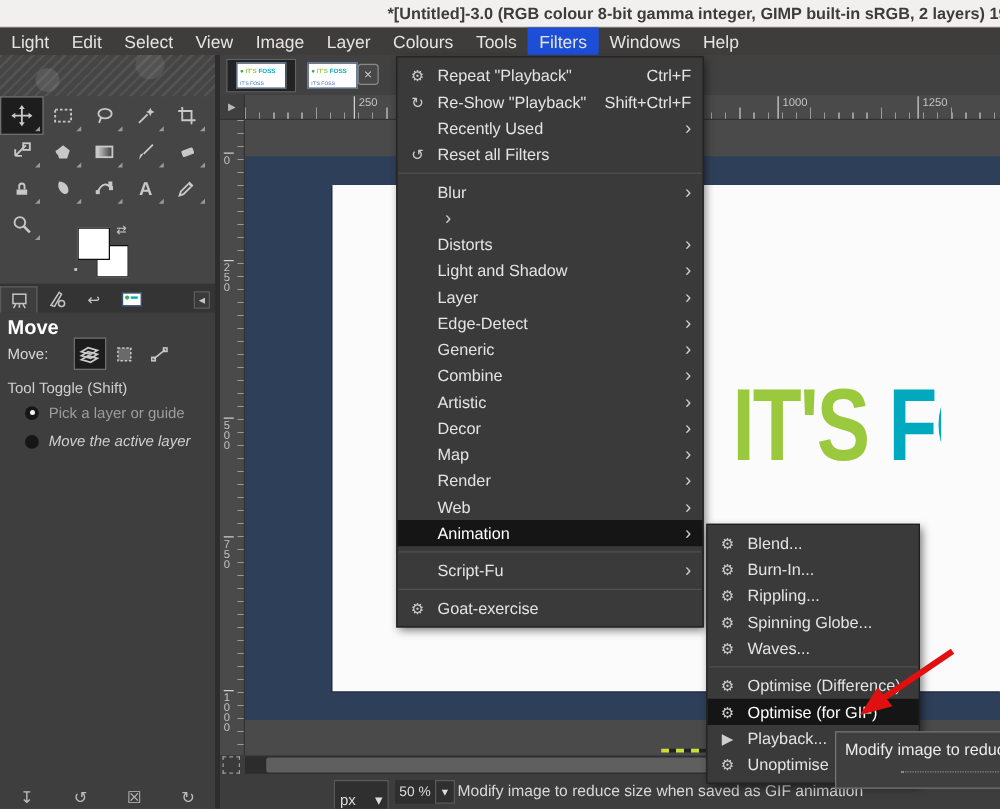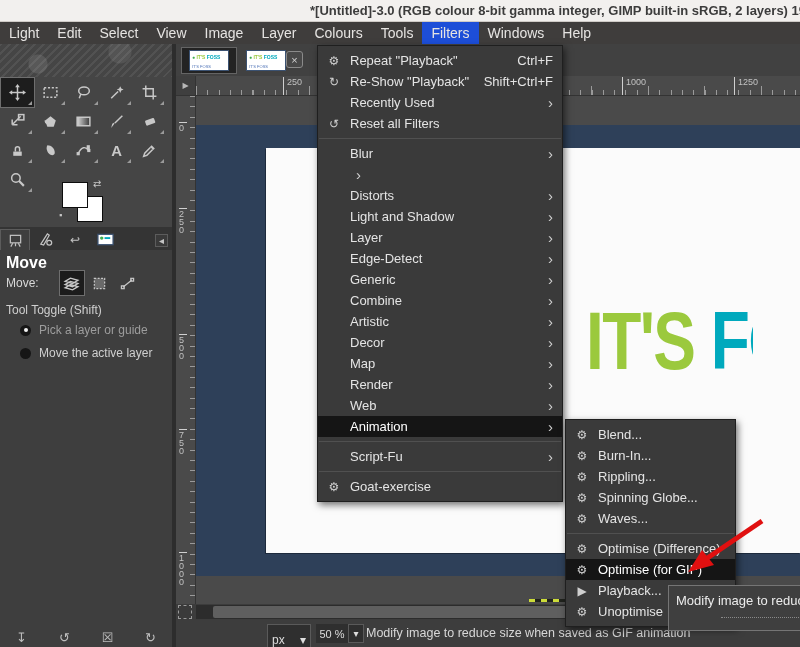--- a/index.html
+++ b/index.html
@@ -343,21 +343,21 @@
             <rect class="f" x="1.5" y="10.5" width="3" height="3"></rect>
           <rect class="f" x="11.5" y="2.5" width="3" height="3"></rect>
         </svg>
       </div>
     </div>
     <div class="dock-toggle">Tool Toggle  (Shift)</div>
     <div class="radio-row" style="top:96px;">
       <span class="radio on"></span>
       <span class="rlbl" style="color:#9d9d9d;">Pick a layer or guide</span>
     </div>
-    <div class="radio-row" style="top:119px;">
+    <div class="radio-row" style="top:119px;font-style:italic;">
       <span class="radio"></span>
       <span class="rlbl" style="color:#cfcfcf;">Move the active layer</span>
     </div>
     <div class="presets">
       <span>↧</span>
       <span>↺</span>
       <span>☒</span>
       <span>↻</span>
     </div>
   </div>

